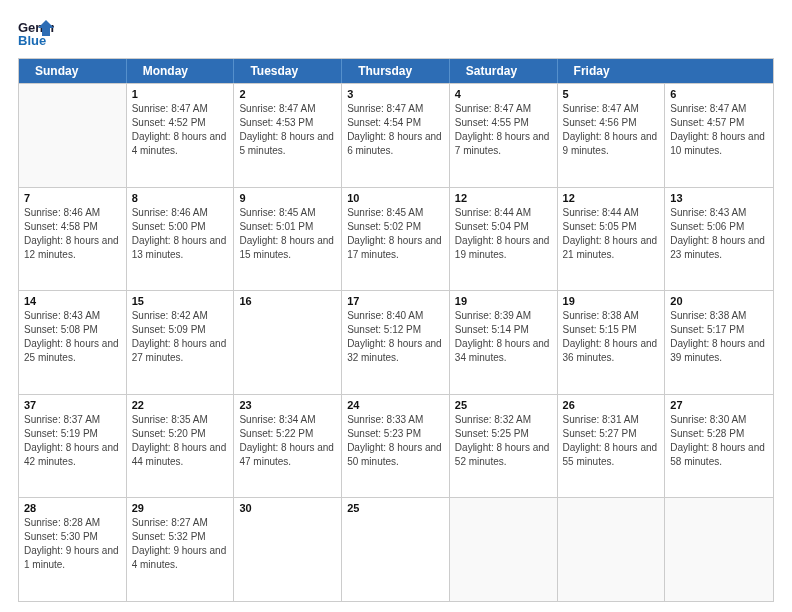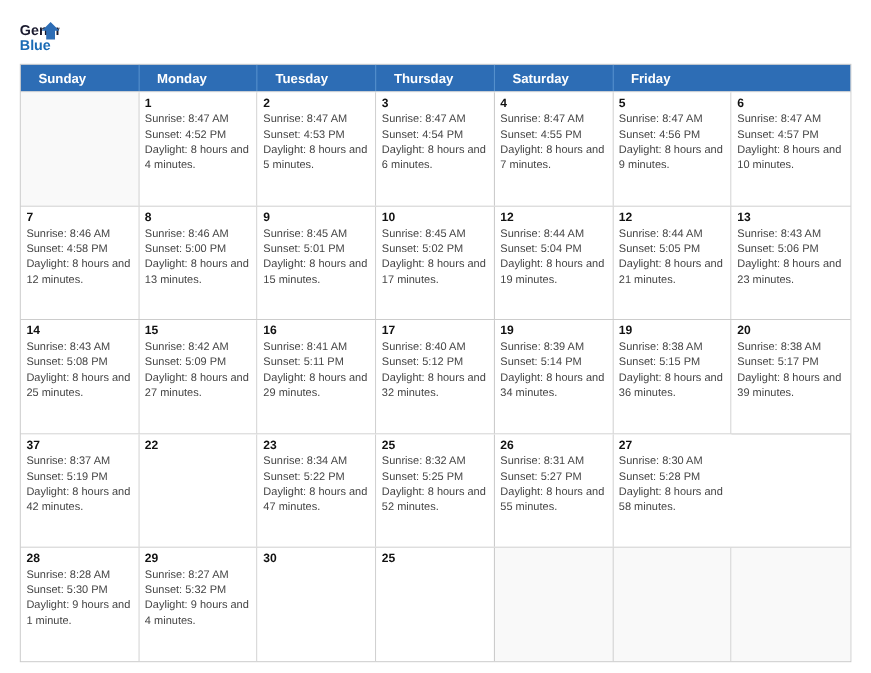--- a/index.html
+++ b/index.html
@@ -189,21 +189,20 @@
           <div class="cal-cell">
             <div class="day-num">14</div>
             <div class="cell-info">Sunrise: 8:43 AM<br>Sunset: 5:08 PM<br>Daylight: 8 hours and 25 minutes.</div>
           </div>
           <div class="cal-cell">
             <div class="day-num">15</div>
             <div class="cell-info">Sunrise: 8:42 AM<br>Sunset: 5:09 PM<br>Daylight: 8 hours and 27 minutes.</div>
           </div>
           <div class="cal-cell">
             <div class="day-num">16</div>
-            <div class="cell-info">Sunrise: 8:41 AM<br>Sunset: 5:11 PM<br>Daylight: 8 hours and 29 minutes.</div>
           </div>
           <div class="cal-cell">
             <div class="day-num">17</div>
             <div class="cell-info">Sunrise: 8:40 AM<br>Sunset: 5:12 PM<br>Daylight: 8 hours and 32 minutes.</div>
           </div>
           <div class="cal-cell">
             <div class="day-num">19</div>
             <div class="cell-info">Sunrise: 8:39 AM<br>Sunset: 5:14 PM<br>Daylight: 8 hours and 34 minutes.</div>
           </div>
           <div class="cal-cell">
@@ -215,24 +214,29 @@
             <div class="cell-info">Sunrise: 8:38 AM<br>Sunset: 5:17 PM<br>Daylight: 8 hours and 39 minutes.</div>
           </div>
         </div>
         <div class="cal-row">
           <div class="cal-cell">
             <div class="day-num">37</div>
             <div class="cell-info">Sunrise: 8:37 AM<br>Sunset: 5:19 PM<br>Daylight: 8 hours and 42 minutes.</div>
           </div>
           <div class="cal-cell">
             <div class="day-num">22</div>
+            <div class="cell-info">Sunrise: 8:35 AM<br>Sunset: 5:20 PM<br>Daylight: 8 hours and 44 minutes.</div>
           </div>
           <div class="cal-cell">
             <div class="day-num">23</div>
             <div class="cell-info">Sunrise: 8:34 AM<br>Sunset: 5:22 PM<br>Daylight: 8 hours and 47 minutes.</div>
+          </div>
+          <div class="cal-cell">
+            <div class="day-num">24</div>
+            <div class="cell-info">Sunrise: 8:33 AM<br>Sunset: 5:23 PM<br>Daylight: 8 hours and 50 minutes.</div>
           </div>
           <div class="cal-cell">
             <div class="day-num">25</div>
             <div class="cell-info">Sunrise: 8:32 AM<br>Sunset: 5:25 PM<br>Daylight: 8 hours and 52 minutes.</div>
           </div>
           <div class="cal-cell">
             <div class="day-num">26</div>
             <div class="cell-info">Sunrise: 8:31 AM<br>Sunset: 5:27 PM<br>Daylight: 8 hours and 55 minutes.</div>
           </div>
           <div class="cal-cell">

